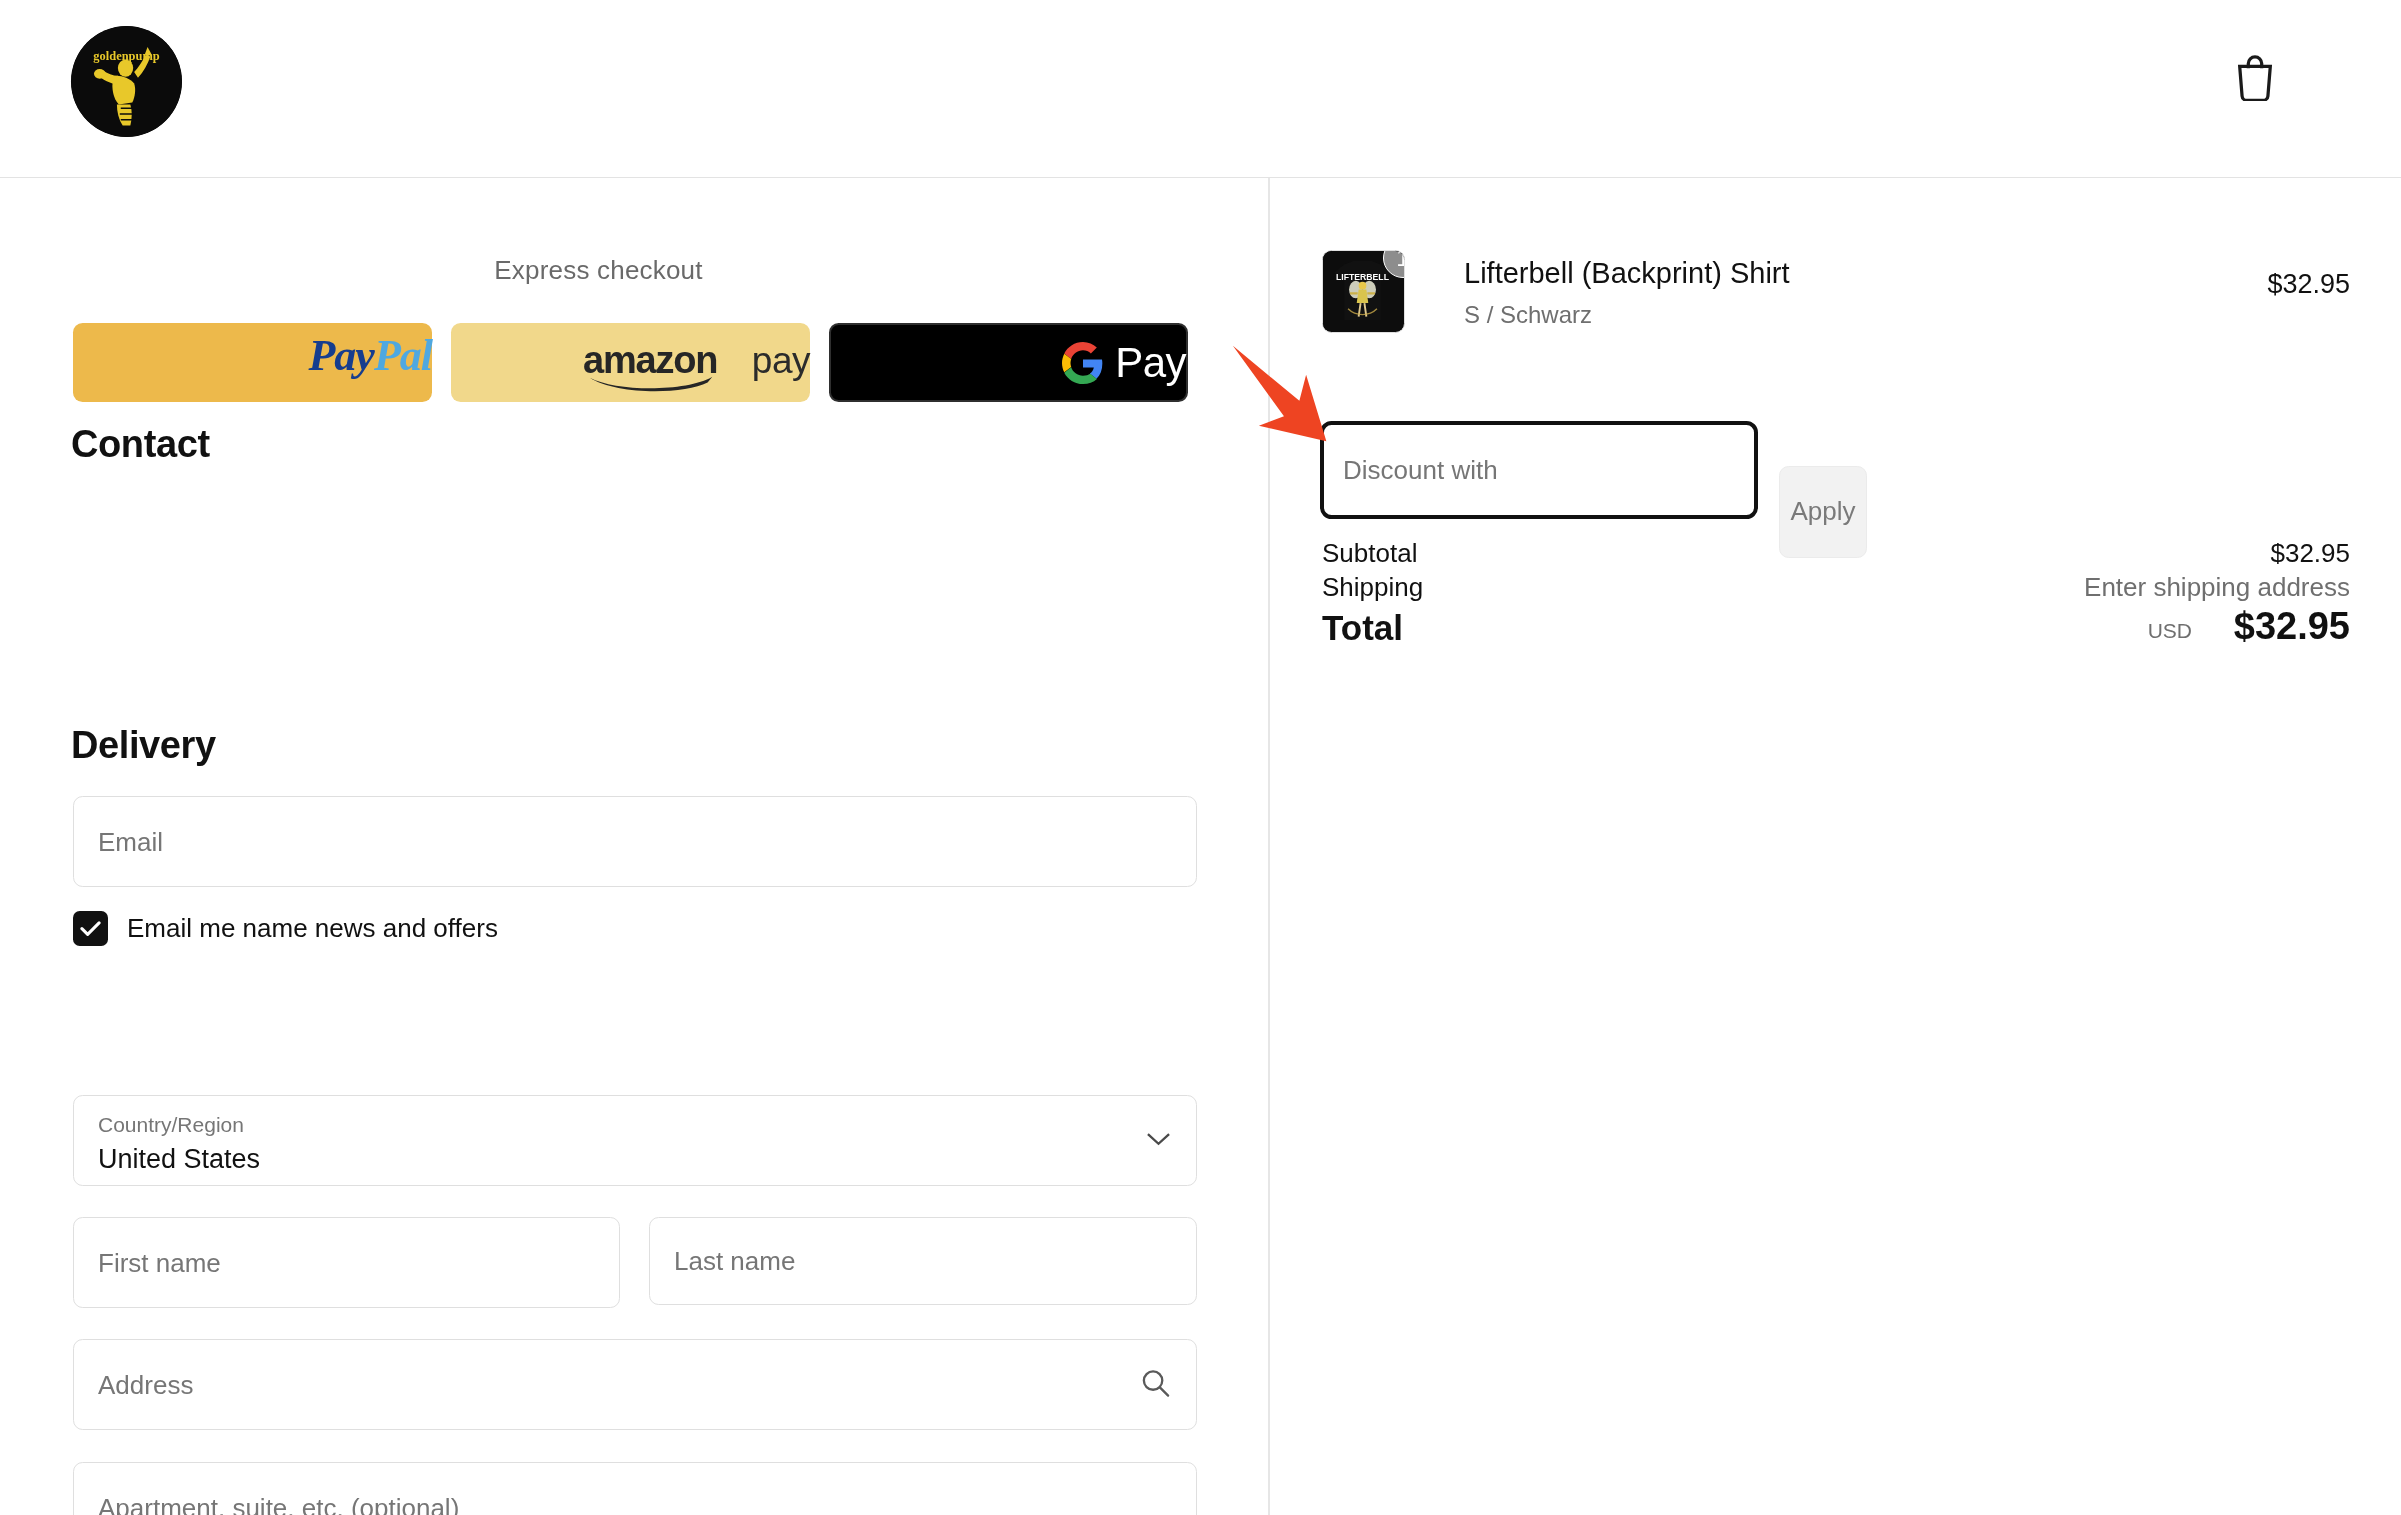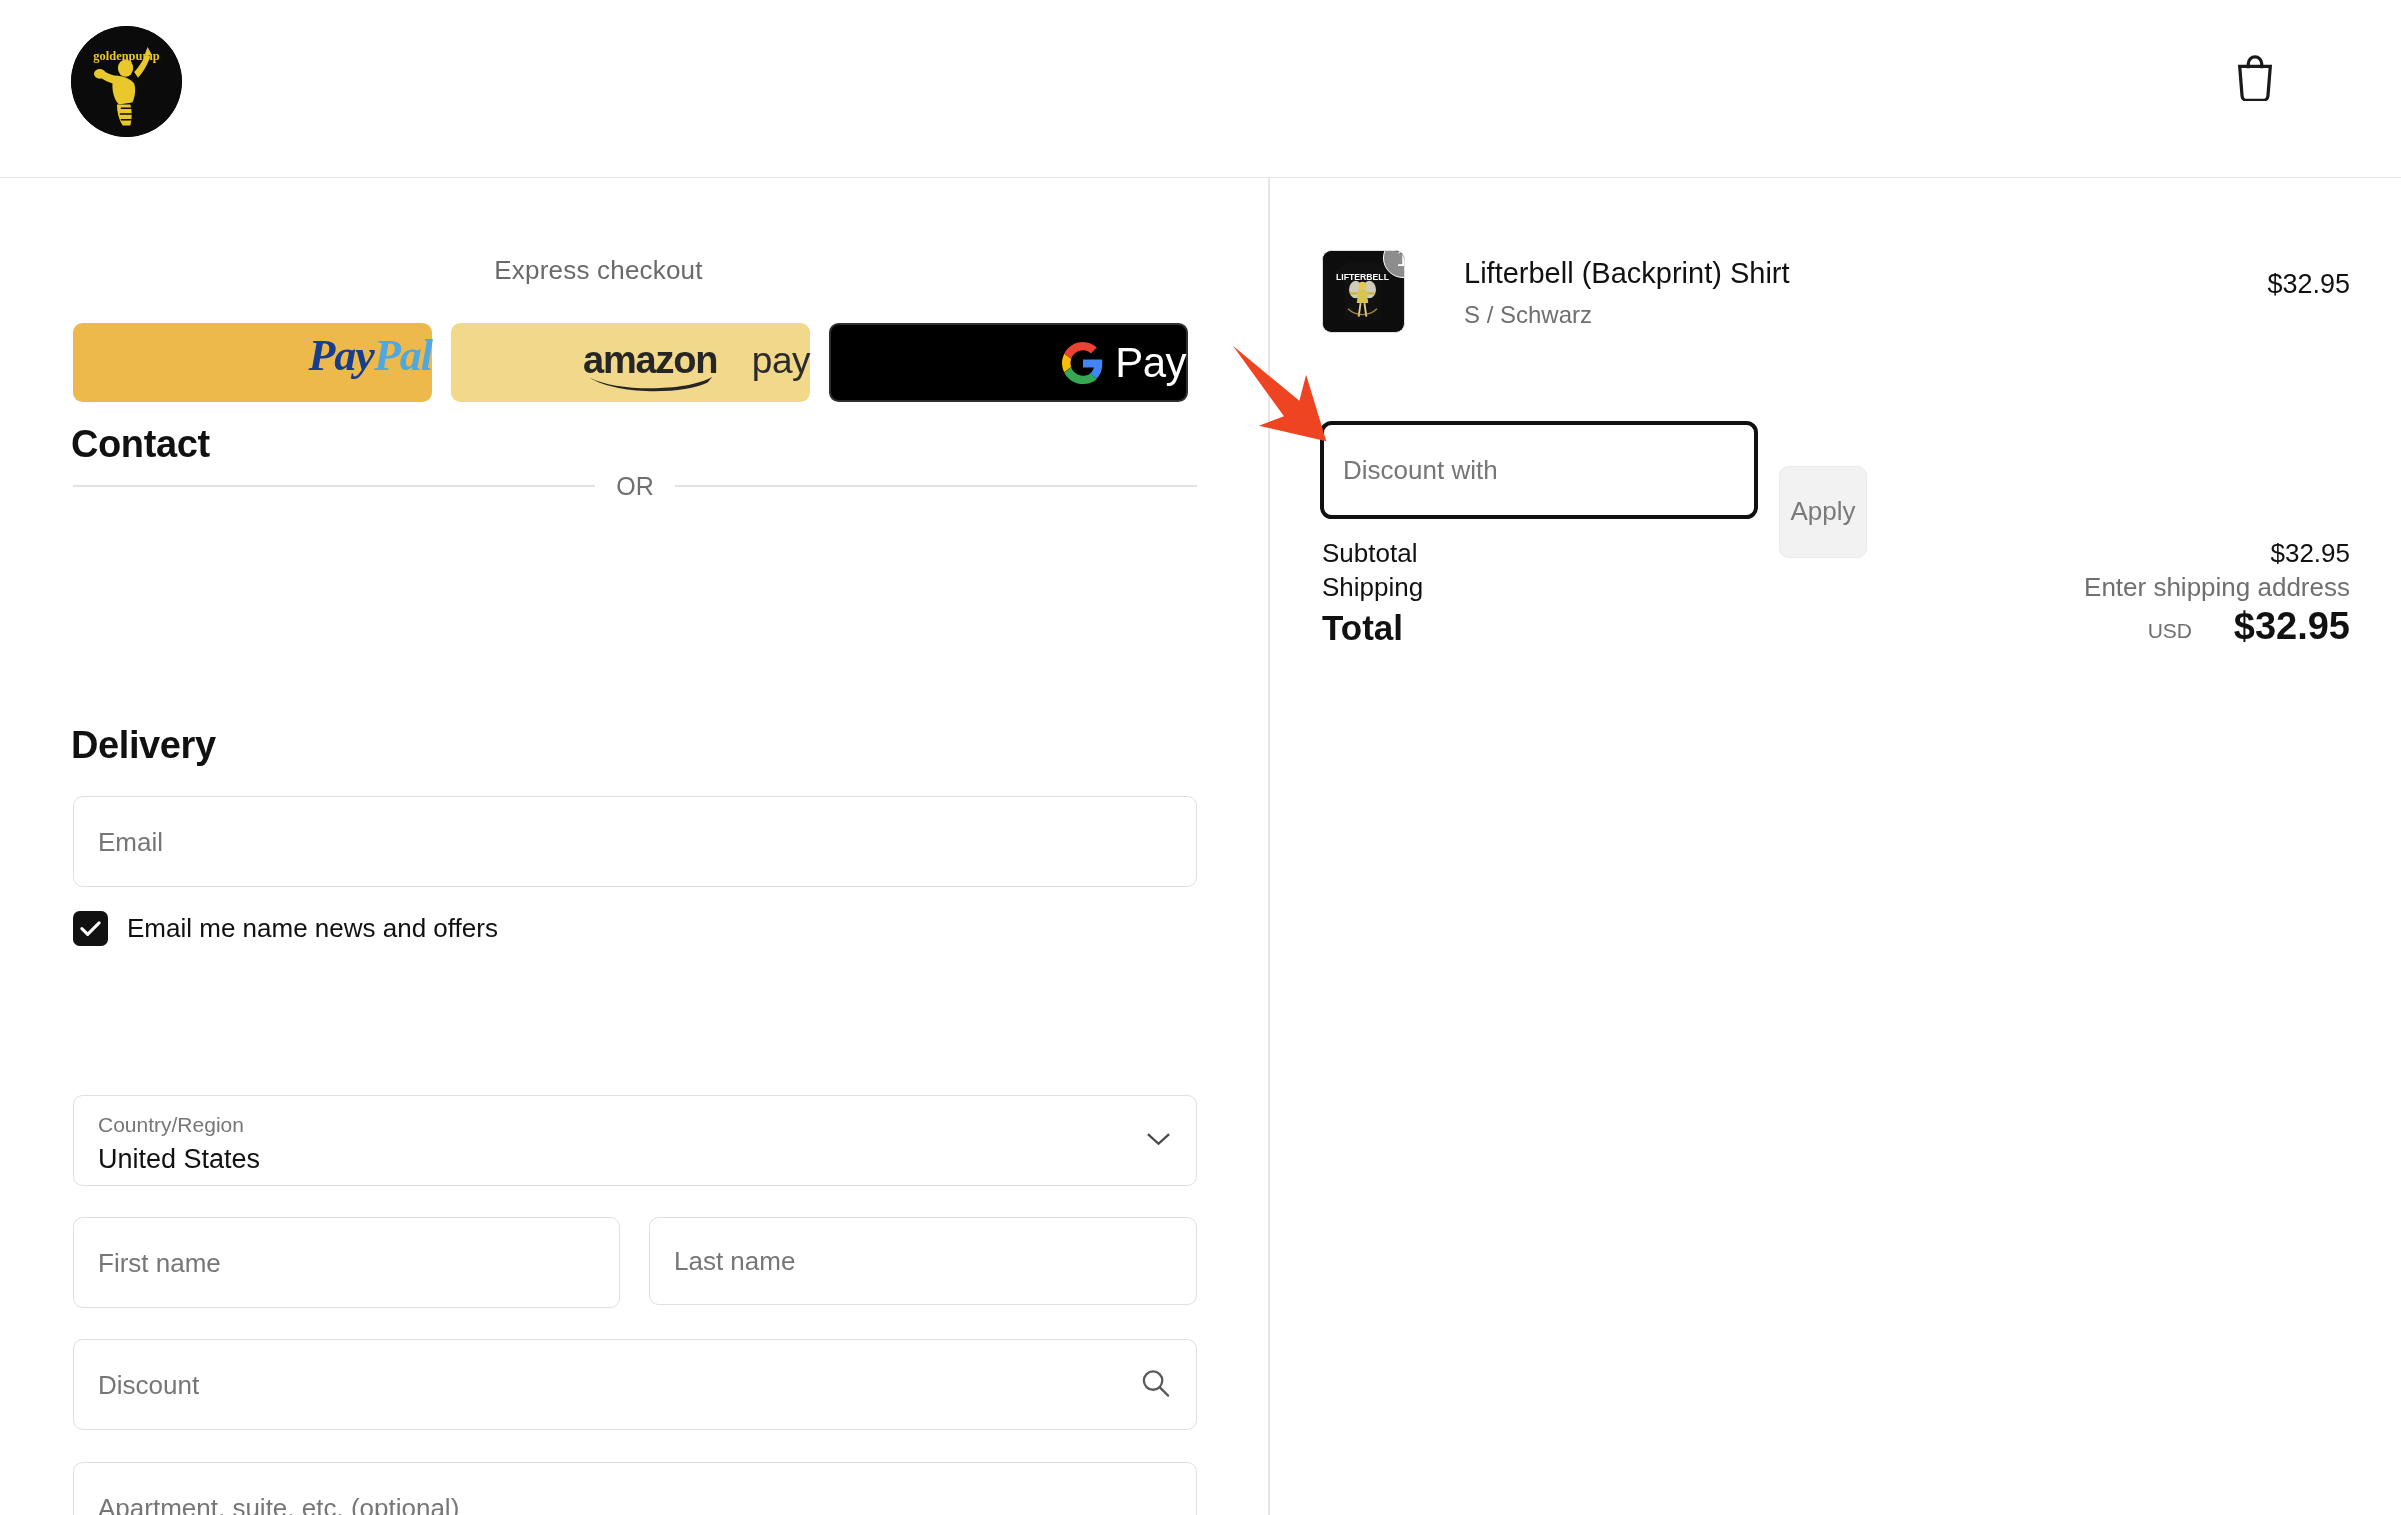--- a/index.html
+++ b/index.html
@@ -311,25 +311,20 @@
           <path fill="#EA4335" d="M24 9.5c3.5 0 6.6 1.2 9 3.6l6.8-6.8C35.6 2.4 30.2 0 24 0 14.6 0 6.5 5.4 2.6 13.2l7.9 6.1C12.4 13.6 17.7 9.5 24 9.5z"></path>
           <path fill="#4285F4" d="M46.1 24.6c0-1.6-.1-3.1-.4-4.6H24v9.1h12.4c-.5 2.9-2.2 5.4-4.6 7l7.6 5.9c4.4-4.1 6.7-10.1 6.7-17.4z"></path>
           <path fill="#FBBC05" d="M10.5 28.6c-.5-1.5-.8-3-.8-4.6s.3-3.1.8-4.6l-7.9-6.1C1 16.5 0 20.1 0 24s1 7.5 2.6 10.7l7.9-6.1z"></path>
           <path fill="#34A853" d="M24 48c6.5 0 11.9-2.1 15.9-5.8l-7.6-5.9c-2.1 1.4-4.8 2.3-8.3 2.3-6.3 0-11.6-4.1-13.5-9.7l-7.9 6.1C6.5 42.6 14.6 48 24 48z"></path>
         </svg>
         <span class="gpay-text">Pay</span>
       </span>
     </button>
   </div>
 
-  <div class="or-row">
-    <div class="or-line"></div>
-    <div class="or-text">OR</div>
-    <div class="or-line"></div>
-  </div>
 
   <div class="section-h" id="h-contact">Contact</div>
 
   <div class="field" id="f-email">
     <span class="field-ph">Email</span>
   </div>
 
   <div class="cb-row">
     <span class="cb-box">
       <svg width="21" height="17.3" viewBox="0 0 22 18" xmlns="http://www.w3.org/2000/svg">
@@ -353,21 +348,21 @@
 
   <div class="field" id="f-first">
     <span class="field-ph">First name</span>
   </div>
 
   <div class="field" id="f-last">
     <span class="field-ph">Last name</span>
   </div>
 
   <div class="field" id="f-address">
-    <span class="field-ph">Discount</span>
+    <span class="field-ph">Address</span>
     <span class="search-ico">
       <svg width="31" height="31" viewBox="0 0 32 32" xmlns="http://www.w3.org/2000/svg">
         <circle cx="13.5" cy="13.5" r="9.5" fill="none" stroke="#5a5a5a" stroke-width="2.4"></circle>
         <path d="M20.5 20.5 L29 29" stroke="#5a5a5a" stroke-width="2.4" stroke-linecap="round"></path>
       </svg>
     </span>
   </div>
 
   <div class="field" id="f-apt">
     <span class="field-ph">Apartment, suite, etc. (optional)</span>

